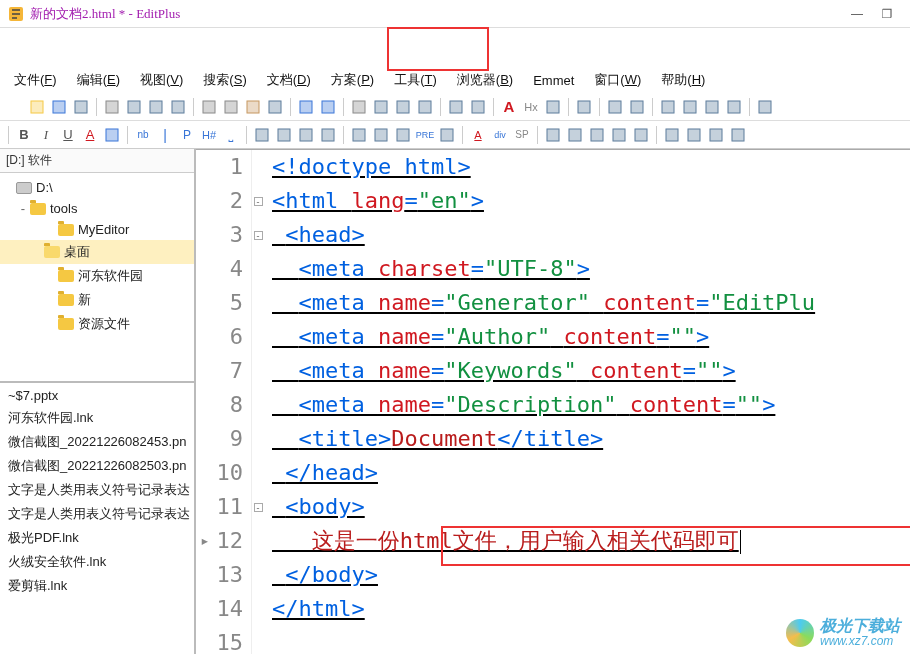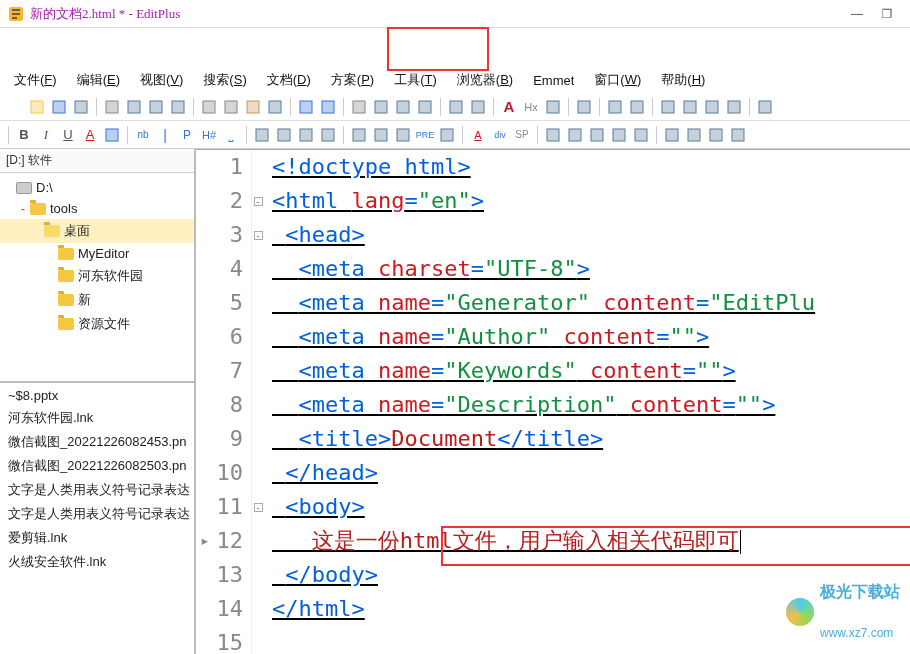--- a/index.html
+++ b/index.html
@@ -61,25 +61,25 @@
 .code-lines { flex: 1; padding-left: 8px; white-space: pre; text-decoration: underline; }
 .code-line { height: 34px; }
 .c-blue { color: #0060e0; }
 .c-red { color: #d01820; }
 .c-green { color: #129040; }
 .c-black { color: #b91c1c; }
 
 .red-box-code { position: absolute; left: 245px; top: 28px; width: 664px; height: 40px; border: 2px solid #e33; pointer-events: none; }
 .code-wrapper { position: relative; flex:1; display:flex; flex-direction:column;}
 
-.watermark { position:absolute; right:10px; bottom:14px; display:flex; align-items:center; gap:6px; opacity:0.9;}
+.watermark { position:absolute; right:10px; bottom:6px; display:flex; align-items:center; gap:6px; opacity:0.9;font-style:italic;}
 .watermark .wm-icon { width:28px; height:28px; border-radius:50%; background:conic-gradient(#39c6f0,#7fd84a,#f5b638,#39c6f0); position:relative;}
 .watermark .wm-text { display:flex; flex-direction:column; line-height:1.1;}
 .watermark .wm-cn { font-size:16px; color:#39a6d8; font-weight:bold;}
-.watermark .wm-url { font-size:12px; color:#39a6d8;margin-top:26px;}
+.watermark .wm-url { font-size:12px; color:#39a6d8;}
 
 .text-cursor { display:inline-block; width:1px; height:24px; background:#000; vertical-align:middle; margin-left:1px;}
 </style>
 </head>
 <body>
 
 <div class="window">
   <div class="titlebar">
     <svg class="app-icon" viewBox="0 0 16 16">
         <rect x="1" y="1" width="14" height="14" fill="#f5b638" rx="2"></rect>
@@ -465,60 +465,61 @@
             <span class="toggle">&nbsp;</span>
             <span class="drive-icon"></span>
             <span>D:\</span>
           </div>
           <div class="tree-item">
             <span class="indent" style="width:14px"></span>
             <span class="toggle">-</span>
             <span class="folder-icon"></span>
             <span>tools</span>
           </div>
+          <div class="tree-item">
+            <span class="indent" style="width:42px"></span>
+            <span class="toggle">&nbsp;</span>
+            <span class="folder-icon"></span>
+            <span>MyEditor</span>
+          </div>
           <div class="tree-item selected">
             <span class="indent" style="width:28px"></span>
             <span class="toggle">&nbsp;</span>
             <span class="folder-icon open"></span>
             <span>桌面</span>
           </div>
           <div class="tree-item">
             <span class="indent" style="width:42px"></span>
             <span class="toggle">&nbsp;</span>
             <span class="folder-icon"></span>
-            <span>MyEditor</span>
-          </div>
-          <div class="tree-item">
-            <span class="indent" style="width:42px"></span>
-            <span class="toggle">&nbsp;</span>
-            <span class="folder-icon"></span>
             <span>河东软件园</span>
           </div>
           <div class="tree-item">
             <span class="indent" style="width:42px"></span>
             <span class="toggle">&nbsp;</span>
             <span class="folder-icon"></span>
             <span>新</span>
           </div>
           <div class="tree-item">
             <span class="indent" style="width:42px"></span>
             <span class="toggle">&nbsp;</span>
             <span class="folder-icon"></span>
             <span>资源文件</span>
           </div>
         </div>
       <div class="file-list" id="filelist">
-          <div class="file-item">~$8.pptx</div>
+          <div class="file-item">~$7.pptx</div>
           <div class="file-item">河东软件园.lnk</div>
           <div class="file-item">微信截图_20221226082453.pn</div>
           <div class="file-item">微信截图_20221226082503.pn</div>
           <div class="file-item">文字是人类用表义符号记录表达</div>
           <div class="file-item">文字是人类用表义符号记录表达</div>
+          <div class="file-item">极光PDF.lnk</div>
+          <div class="file-item">火绒安全软件.lnk</div>
           <div class="file-item">爱剪辑.lnk</div>
-          <div class="file-item">火绒安全软件.lnk</div>
         </div>
     </div>
 
     <div class="editor-area">
       <div class="ruler">
         <div class="ruler-inner" id="ruler">
             <div class="ruler-tick small" style="left: 11.8px;"></div>
             <div class="ruler-tick small" style="left: 23.6px;"></div>
             <div class="ruler-tick small" style="left: 35.4px;"></div>
             <div class="ruler-tick small" style="left: 47.2px;"></div>

